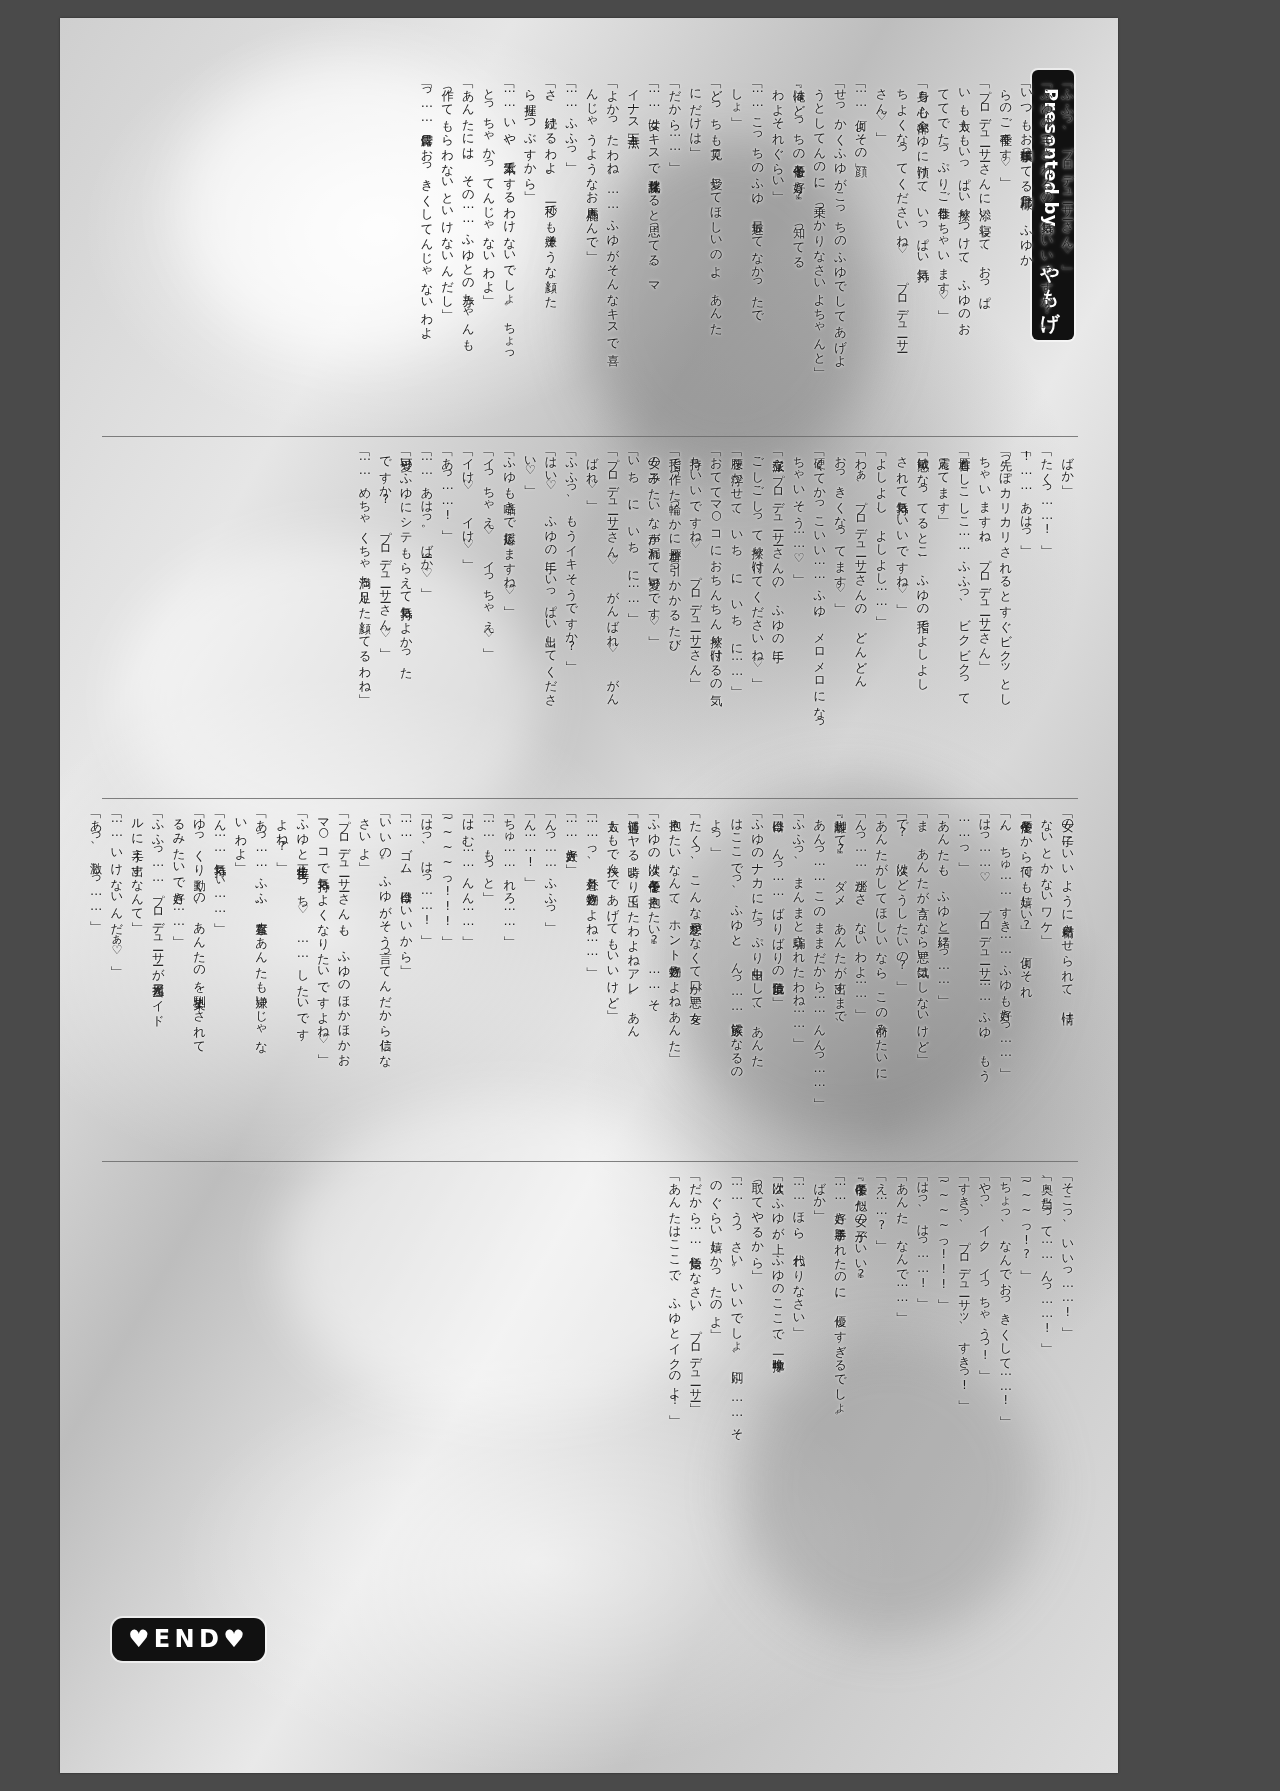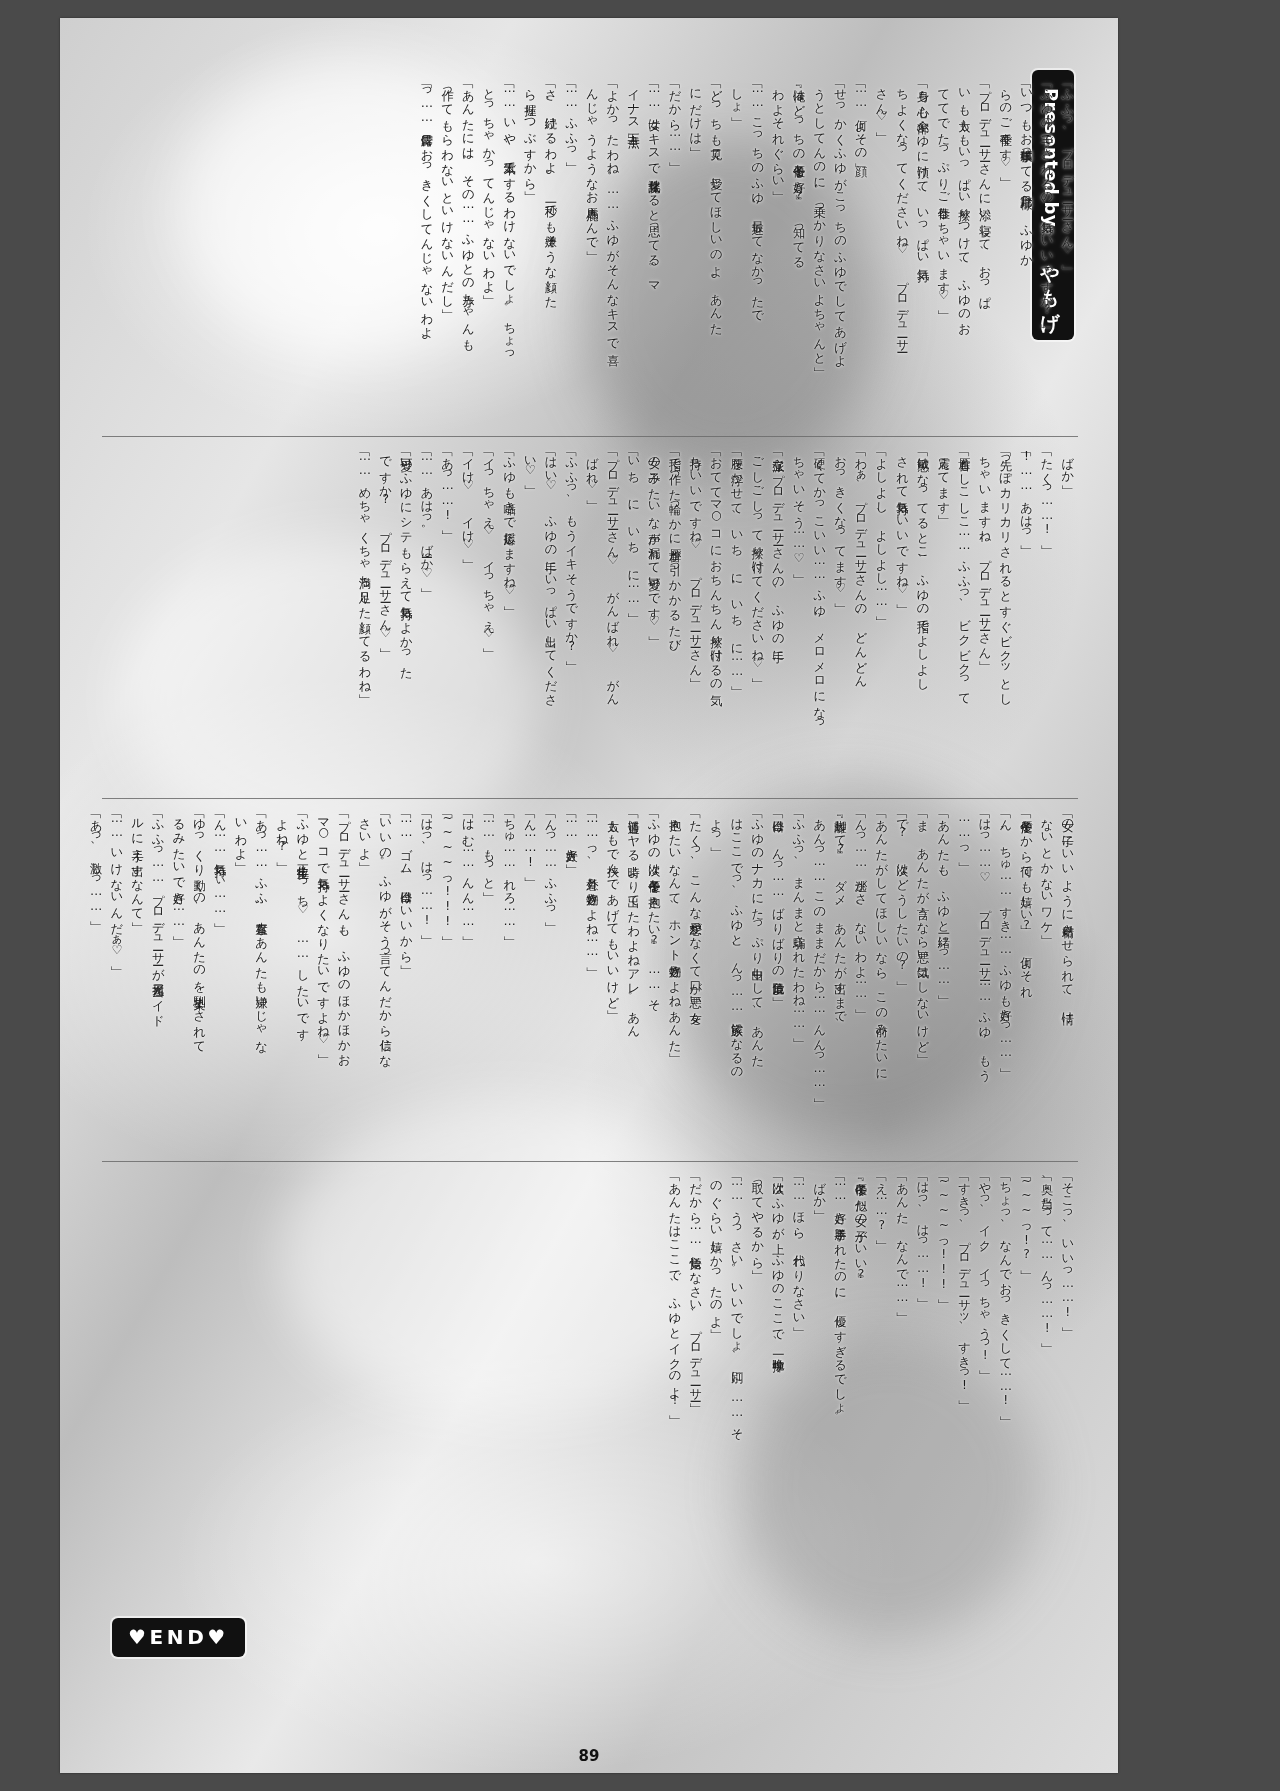--- a/index.html
+++ b/index.html
@@ -103,25 +103,25 @@
     letter-spacing: 0.02em;
   }
 
   
   #endbadge {
     position: absolute;
     left: 52px;
     top: 1600px;
     background: #111;
     color: #fff;
-    border-radius: 6px;
+    border-radius: 11px;
     padding: 7px 16px 8px 16px;
     font-family: "DejaVu Sans", sans-serif;
     font-weight: bold;
-    font-size: 20px;
+    font-size: 24px;
     letter-spacing: 0.18em;
     box-shadow: 0 0 0 2px rgba(255,255,255,0.6);
   }
 
   #pagenum {
     position: absolute;
     left: 0;
     right: 0;
     bottom: 8px;
     text-align: center;
@@ -293,14 +293,13 @@
       <div class="line">「次はふゆが上。ふゆのここで、一晩中搾り</div>
       <div class="line">取ってやるから」</div>
       <div class="line">「……うっさい。いいでしょ、別に。……そ</div>
       <div class="line">のぐらい嬉しかったのよ」</div>
       <div class="line">「だから……覚悟しなさい、プロデューサー」</div>
       <div class="line">「あんたはここで、ふゆとイクのよ!」</div>
     </div>
 
   <div id="endbadge">♥END♥</div>
 
-  <div id="pagenum">89</div>
 </div>
 
 </body></html>

